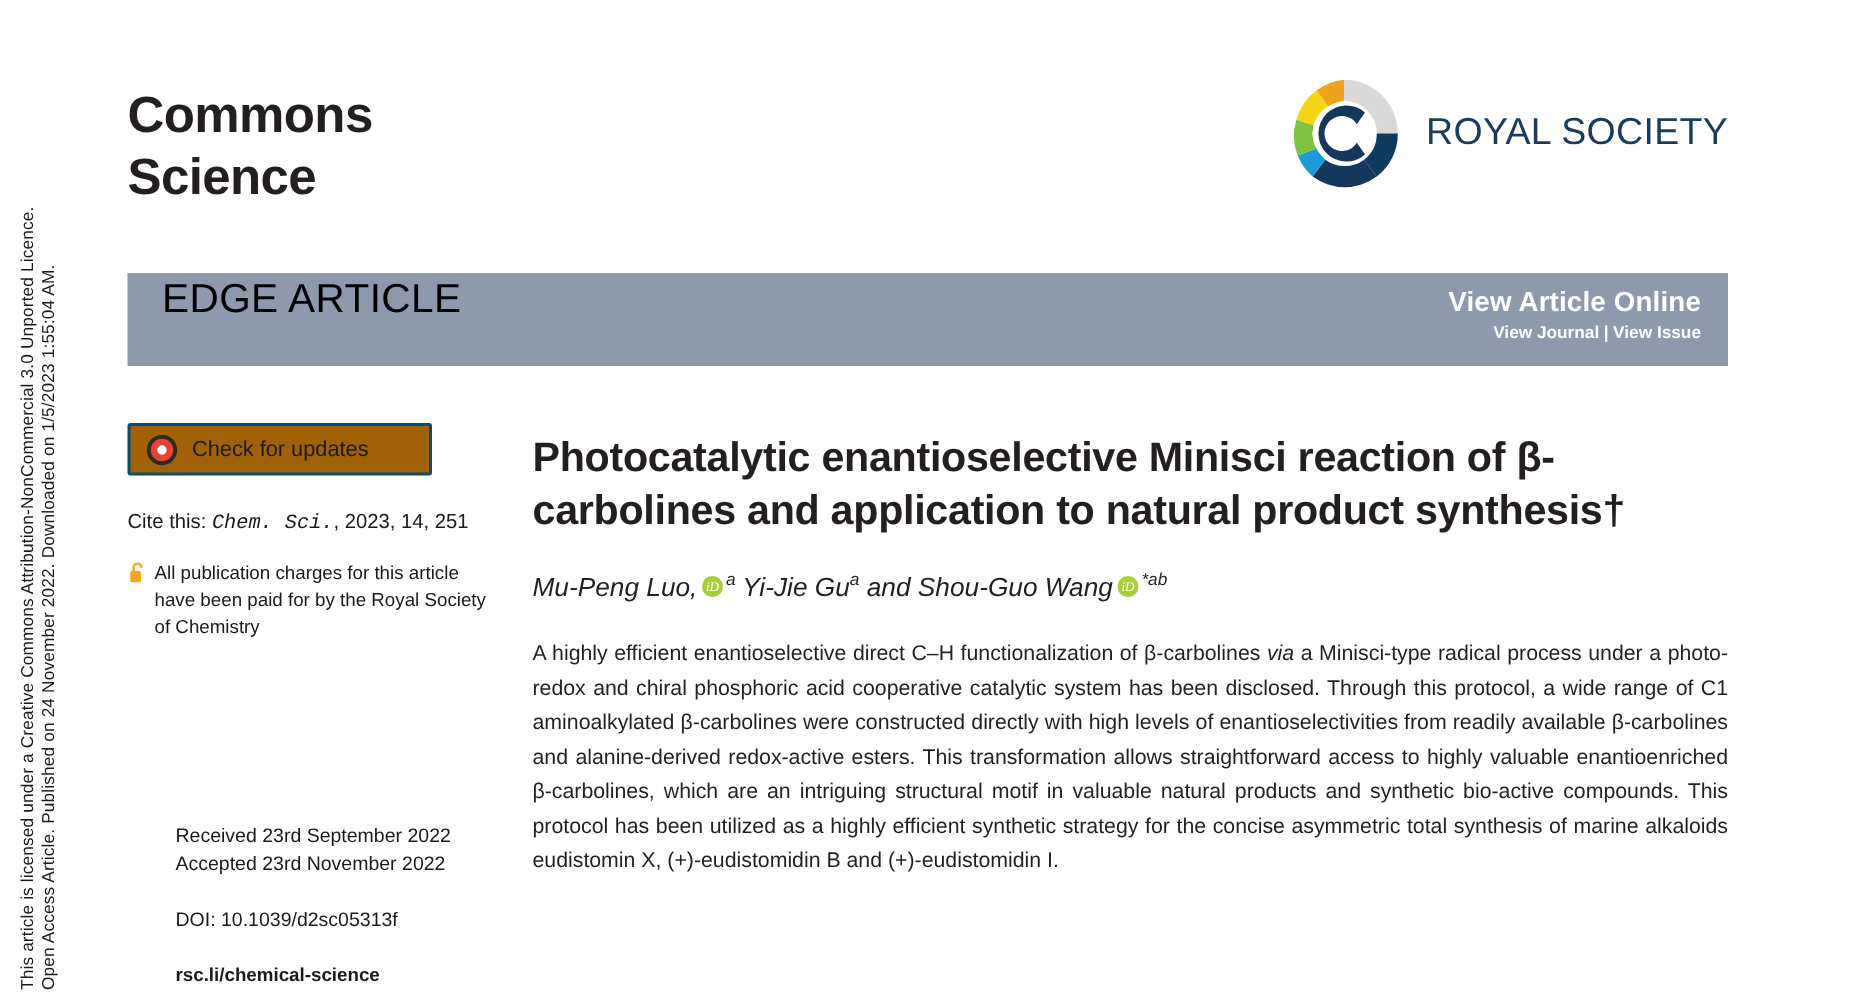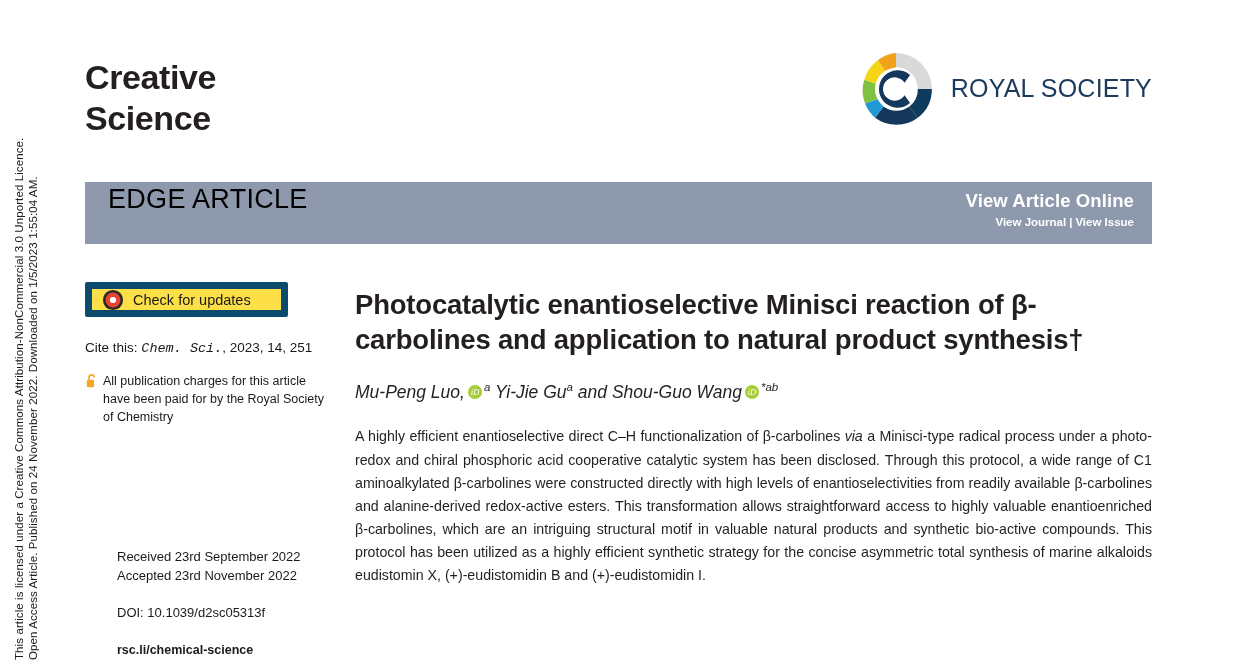--- a/index.html
+++ b/index.html
@@ -108,22 +108,22 @@
     left: 85px; top: 282px;
     width: 248px;
   }
   .check-updates {
     display: flex;
     align-items: center;
     gap: 9px;
     width: 203px;
     height: 35px;
     padding: 0 10px;
-    border: 7px solid #0c4a6e;
-    background: #fde047;
+    border: 2px solid #0c4a6e;
+    background: #a16207;
     border-radius: 2px;
   }
   .cu-icon {
     width: 22px; height: 22px;
     flex: 0 0 auto;
   }
   .cu-label {
     font-size: 14.5px;
     color: #1a1a1a;
   }
@@ -204,21 +204,21 @@
 <body>
 
 <div class="page">
 
   <div class="sidetext-wrap">
     <div class="sidetext line1">Open Access Article. Published on 24 November 2022. Downloaded on 1/5/2023 1:55:04 AM.</div>
     <div class="sidetext line2">This article is licensed under a Creative Commons Attribution-NonCommercial 3.0 Unported Licence.</div>
   </div>
 
   <div class="journal-title">
-    <div>Creative</div>
+    <div>Commons</div>
     <div>Science</div>
   </div>
 
   <div class="rsc-logo">
     <svg class="rsc-mark" viewBox="0 0 100 100">
       <path d="M50 4 A46 46 0 0 1 96 50 L78 50 A28 28 0 0 0 50 22 Z" fill="#d9d9d9"></path>
       <path d="M96 50 A46 46 0 0 1 78 86.8 L67.2 72.4 A28 28 0 0 0 78 50 Z" fill="#0e3a5c"></path>
       <path d="M78 86.8 A46 46 0 0 1 23.2 86.8 L34 72.4 A28 28 0 0 0 67.2 72.4 Z" fill="#15375c"></path>
       <path d="M23.2 86.8 A46 46 0 0 1 10.4 68.6 L27.3 62.6 A28 28 0 0 0 34 72.4 Z" fill="#1f9ad6"></path>
       <path d="M10.4 68.6 A46 46 0 0 1 9.3 38.2 L26.4 43.5 A28 28 0 0 0 27.3 62.6 Z" fill="#7fc242"></path>

